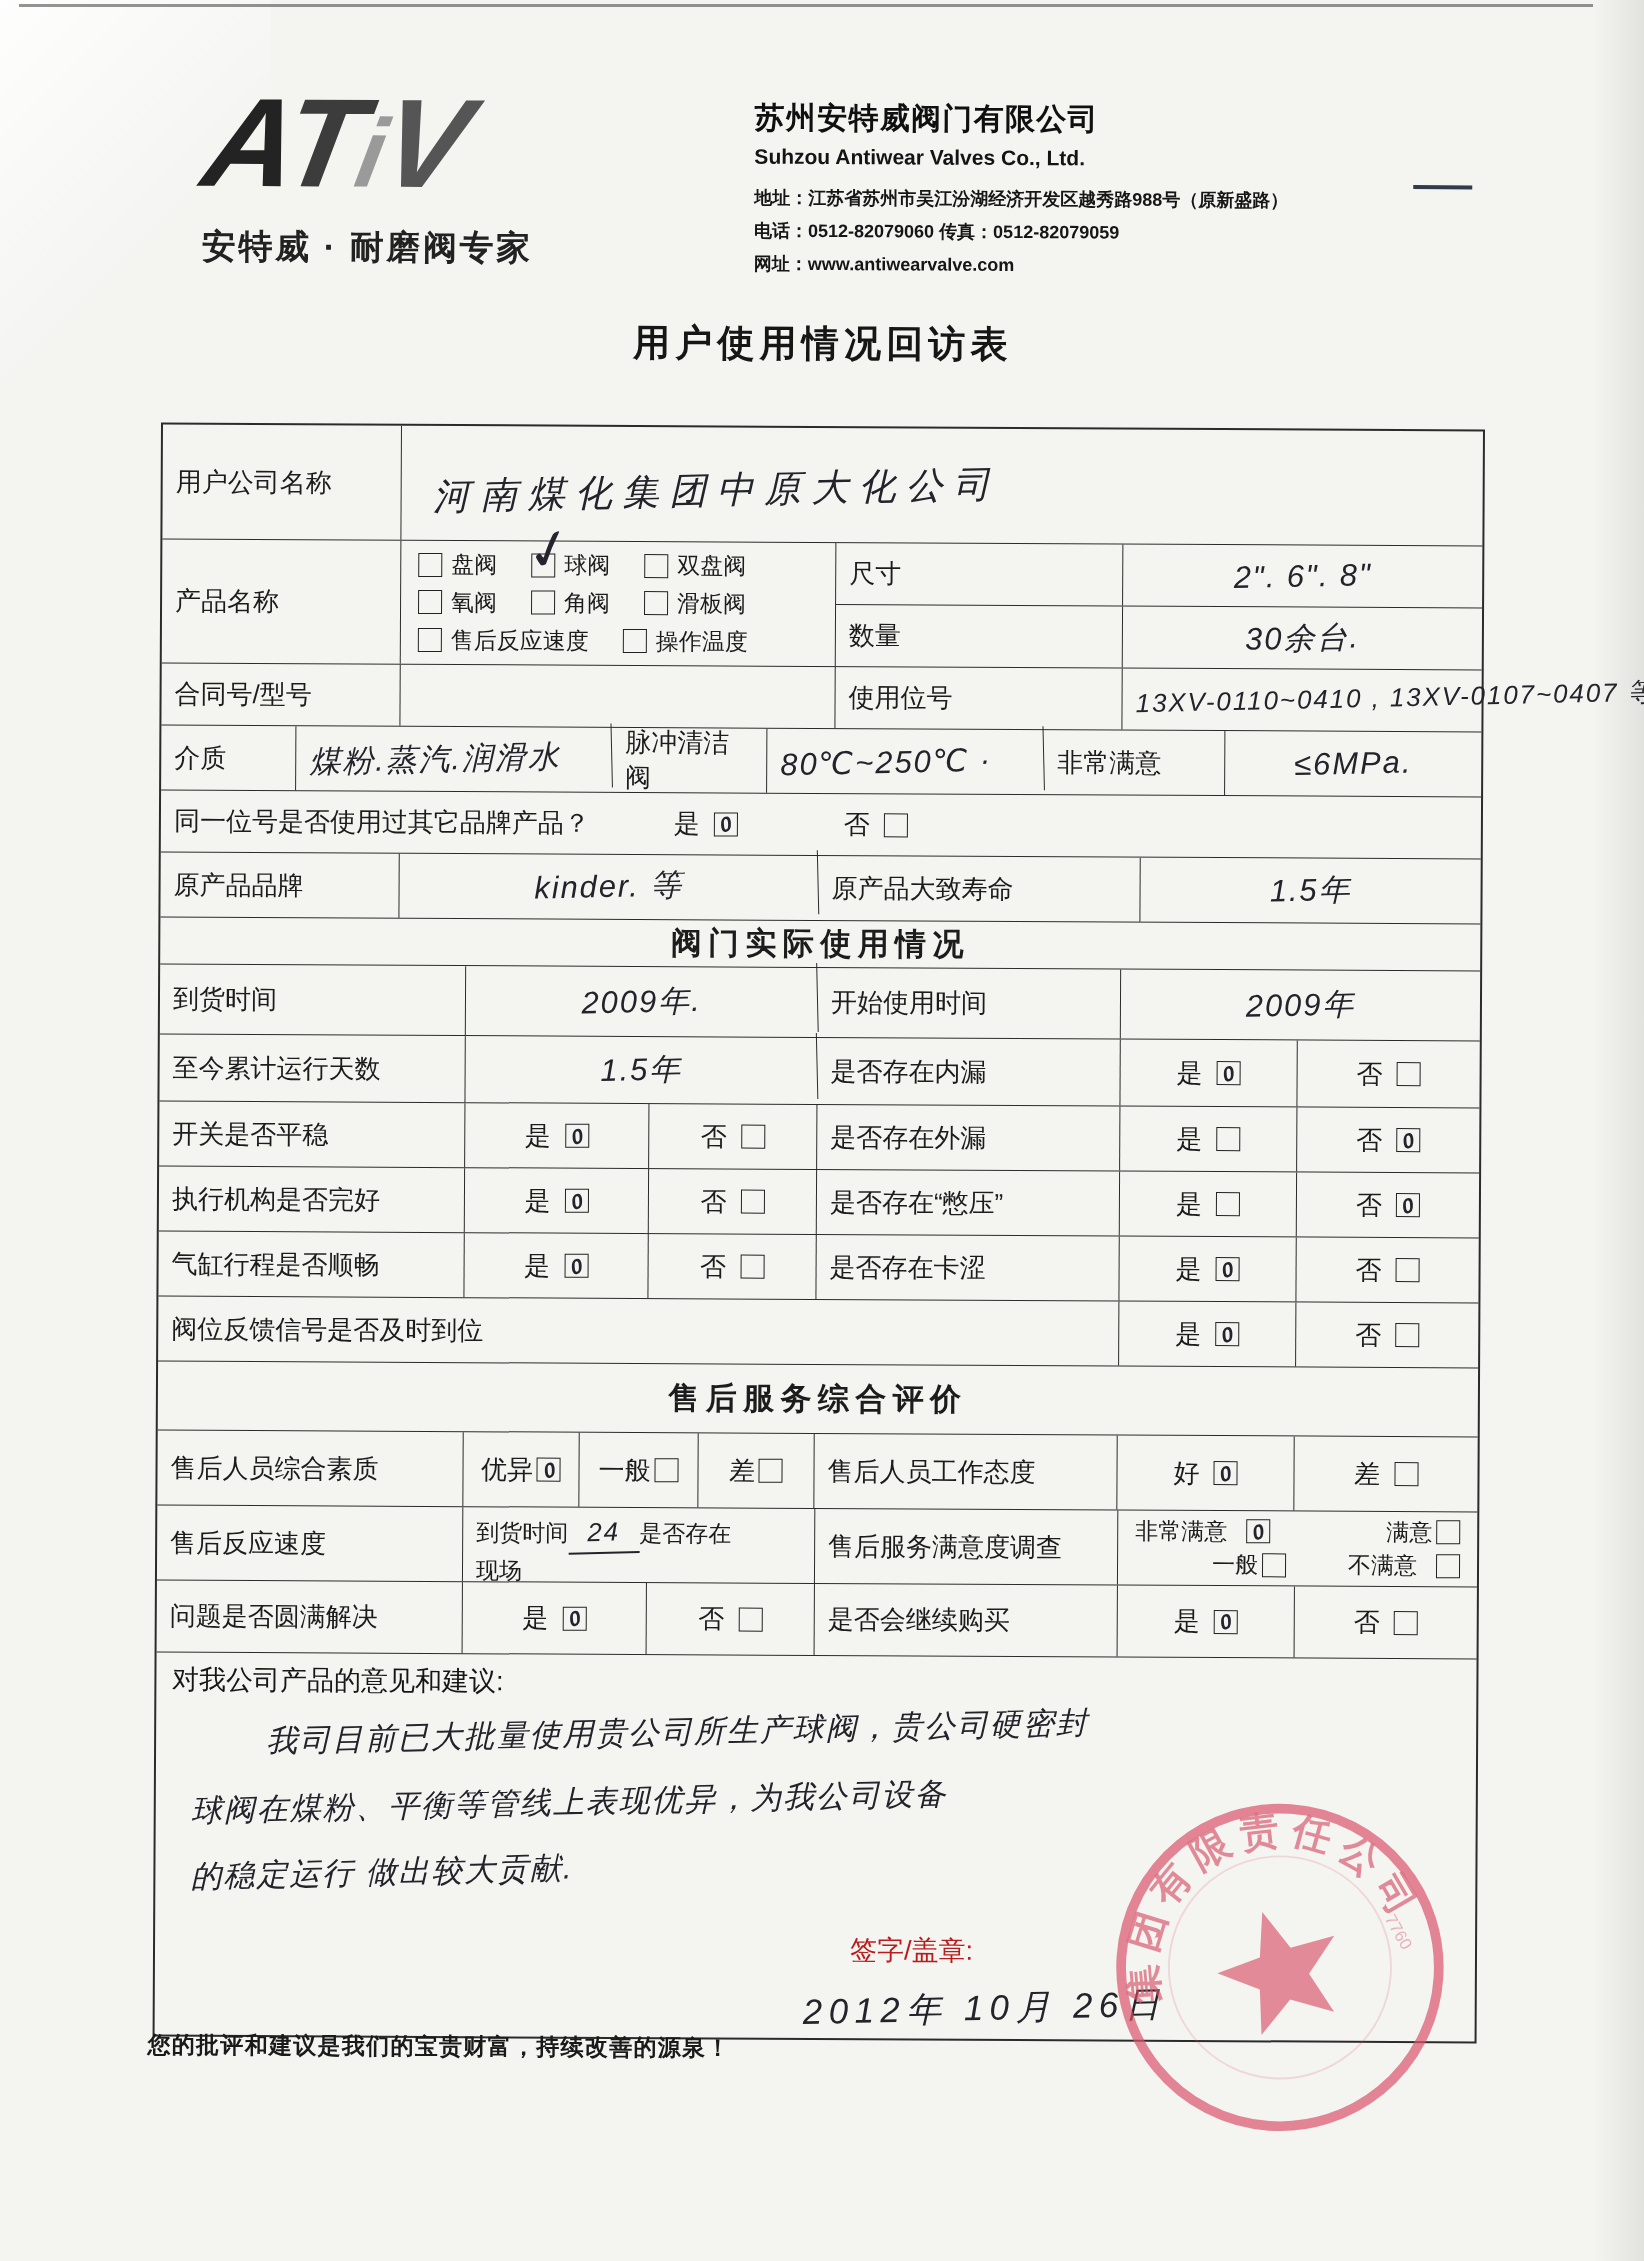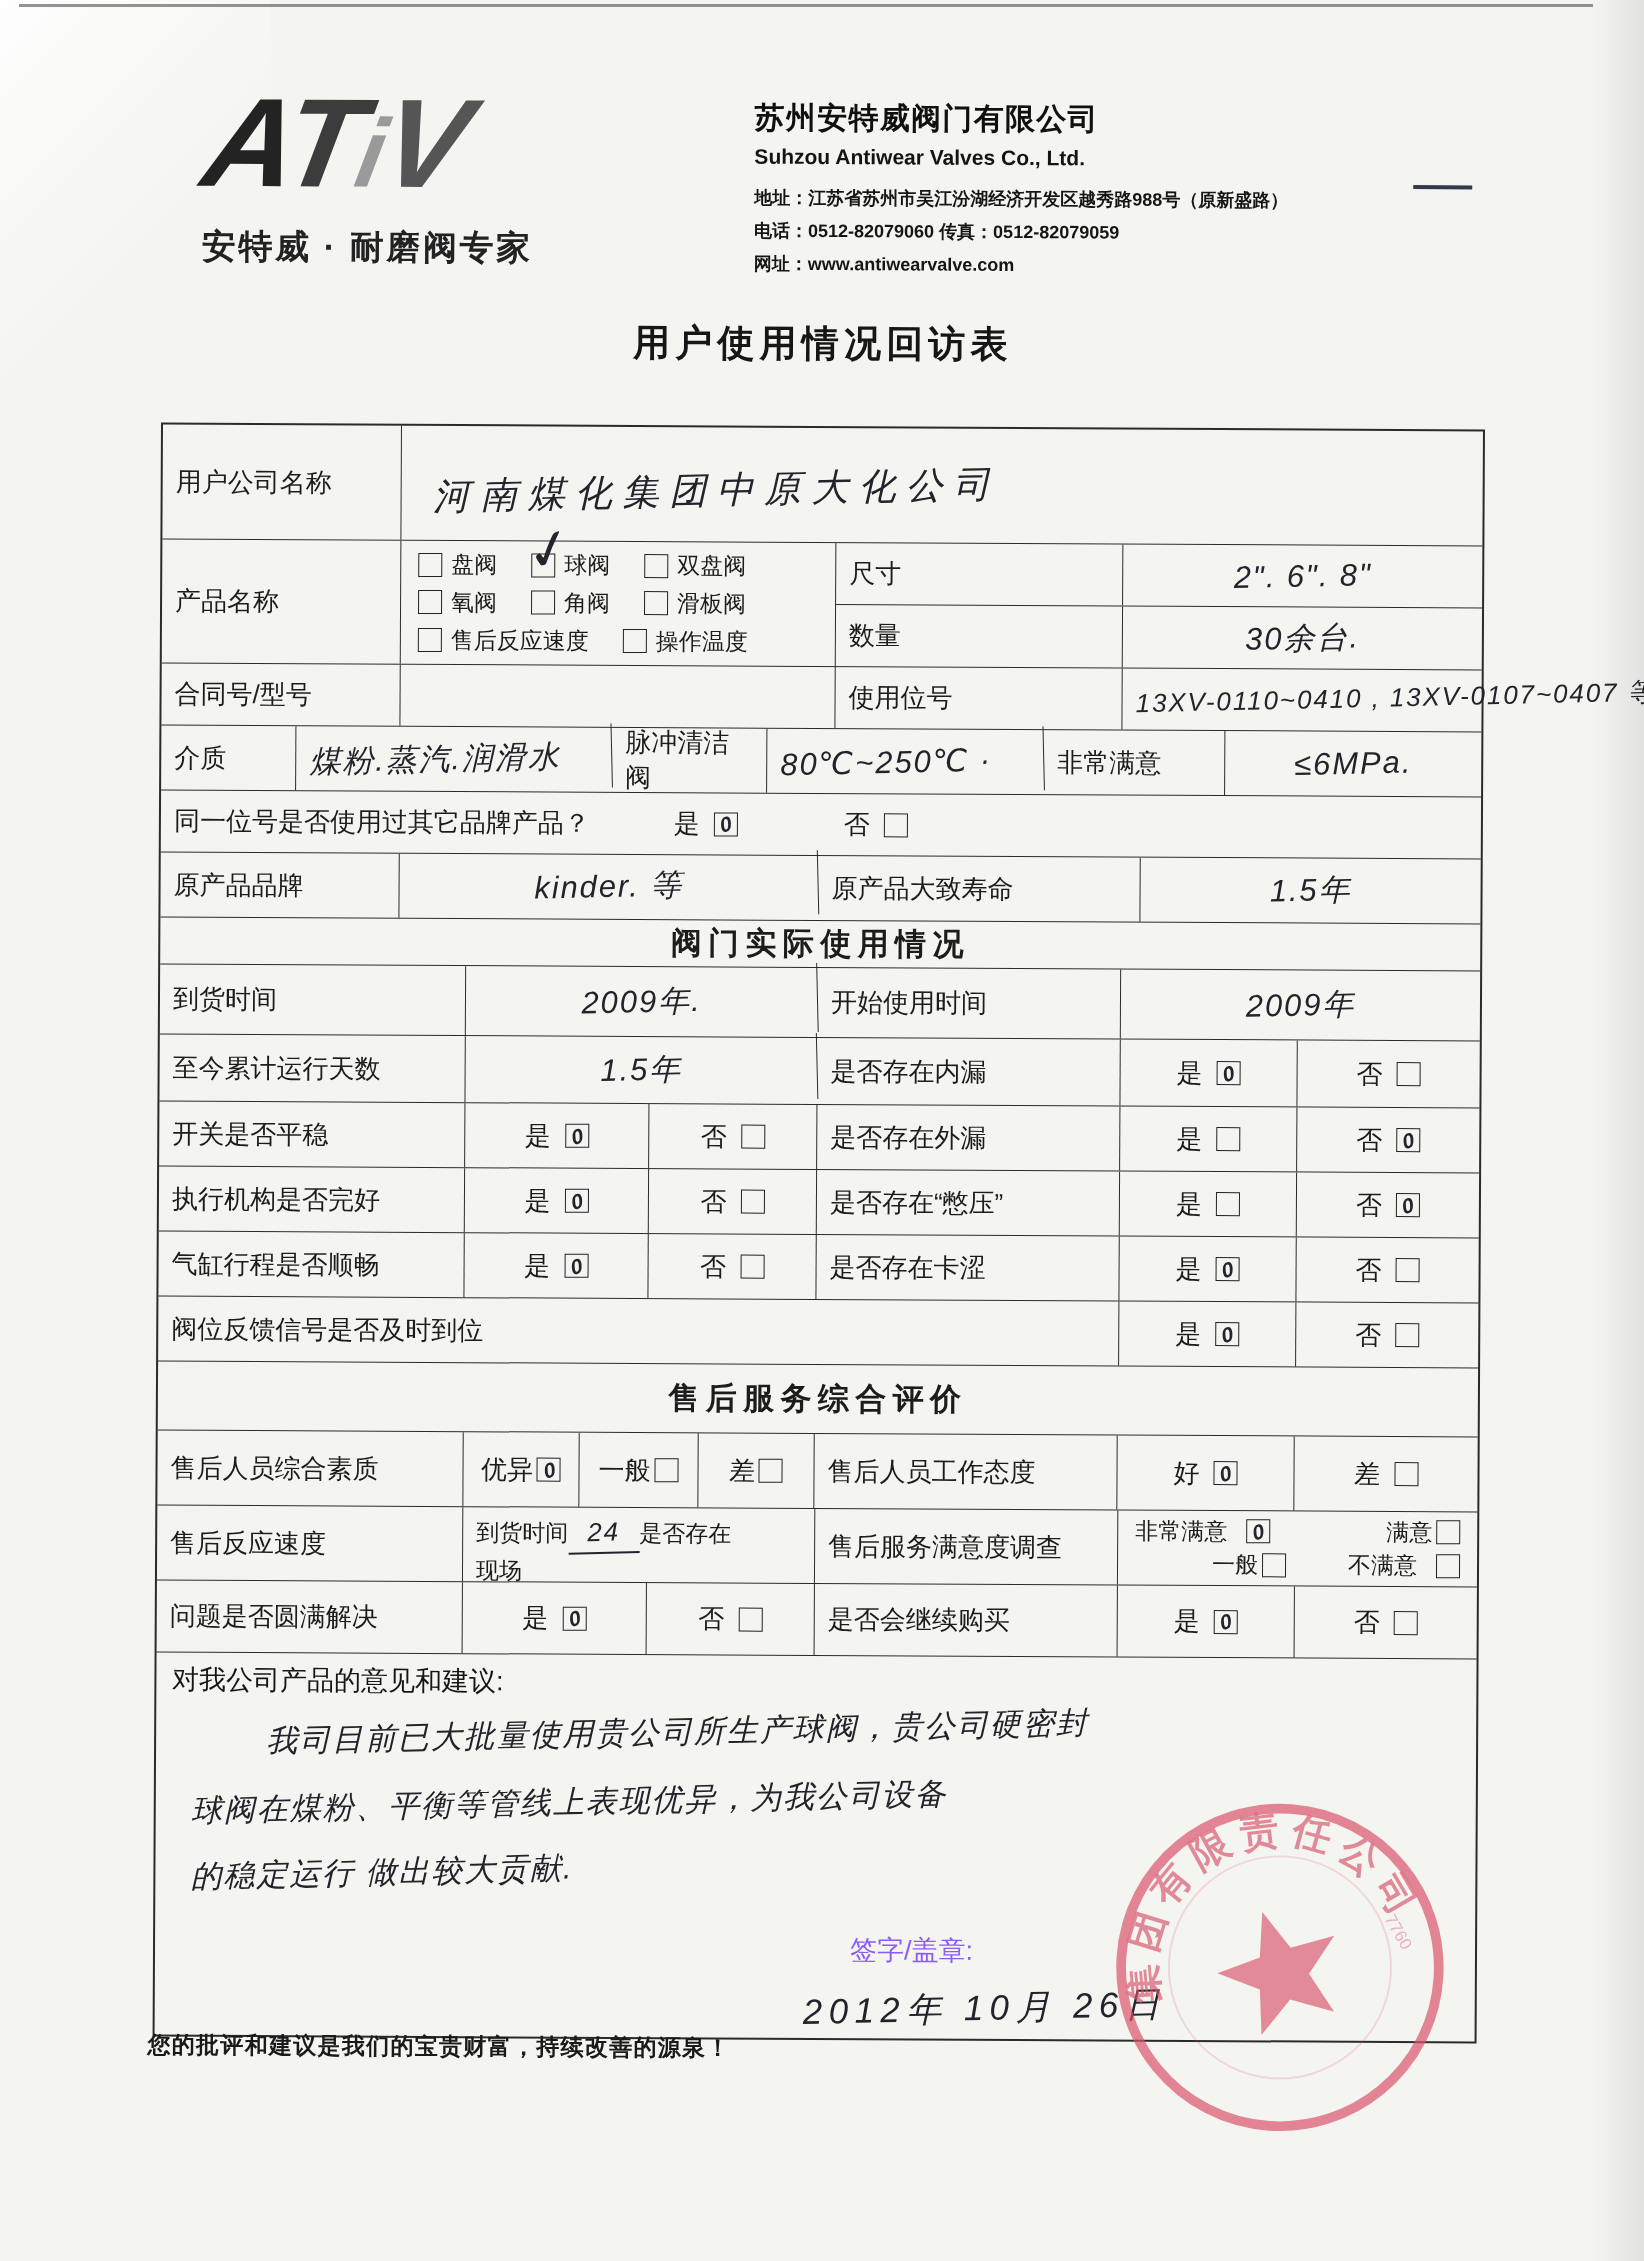--- a/index.html
+++ b/index.html
@@ -68,21 +68,21 @@
 
   .sat{display:flex;flex-direction:column;justify-content:space-around;width:100%;height:100%;padding:3.9px 17px;box-sizing:border-box;font-size:23px;}
   .satline{display:flex;justify-content:space-between;align-items:center;}
 
   .comments-cell{position:relative;display:block;padding:9px 15.5px;box-sizing:border-box;}
   .cm-label{font-size:27px;color:#161616;}
   .cm-line{position:absolute;font-size:31px;line-height:1;white-space:nowrap;}
   .cm-l0{left:110px;top:61px;}
   .cm-l1{left:35px;top:132px;}
   .cm-l2{left:35px;top:203px;}
-  .sign-label{position:absolute;left:695px;top:276px;font-size:27px;color:#8b5cf6;}
+  .sign-label{position:absolute;left:695px;top:276px;font-size:27px;color:#b91c1c;}
   .date-hw{position:absolute;left:648px;top:328px;font-size:35px;letter-spacing:6.4px;}
 
   .stamp{position:absolute;left:1104px;top:1781px;width:368px;height:368px;opacity:.82;pointer-events:none;}
 
   .footer{position:absolute;left:156px;top:2033px;font-size:23px;font-weight:bold;color:#1a1a1a;letter-spacing:1.3px;}
 </style>
 </head>
 <body>
 
 <div class="page">

